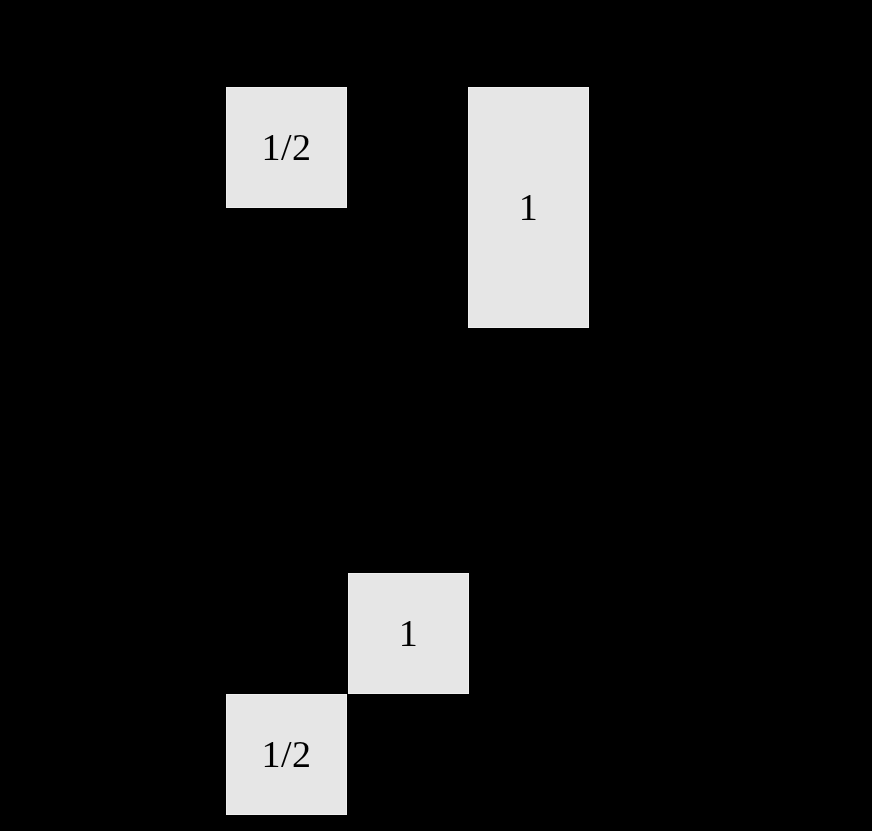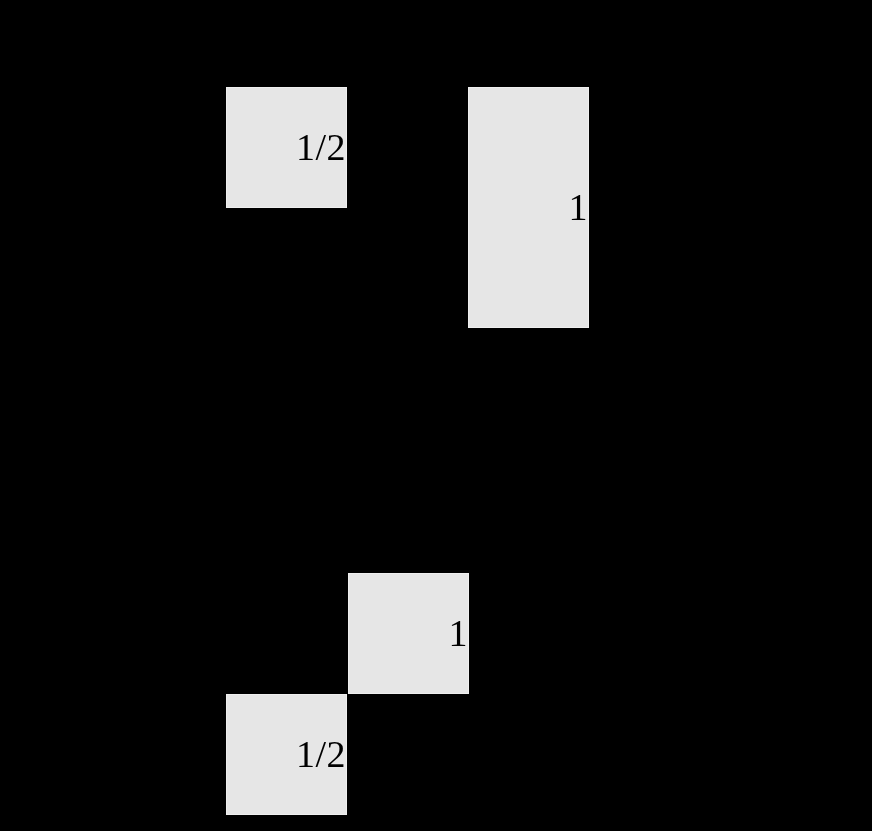--- a/index.html
+++ b/index.html
@@ -18,21 +18,21 @@
     background: #000000;
     overflow: hidden;
   }
   .block {
     position: absolute;
     box-sizing: border-box;
     background: #e6e6e6;
     border: 1px solid #efefef;
     display: flex;
     align-items: center;
-    justify-content: flex-end;
+    justify-content: center;
     color: #000000;
     font-family: "Liberation Serif", "DejaVu Serif", serif;
     font-size: 38px;
     line-height: 1;
     letter-spacing: 0.5px;
     -webkit-font-smoothing: antialiased;
   }
   .block-label {
     display: block;
     transform: translateY(-1px);

